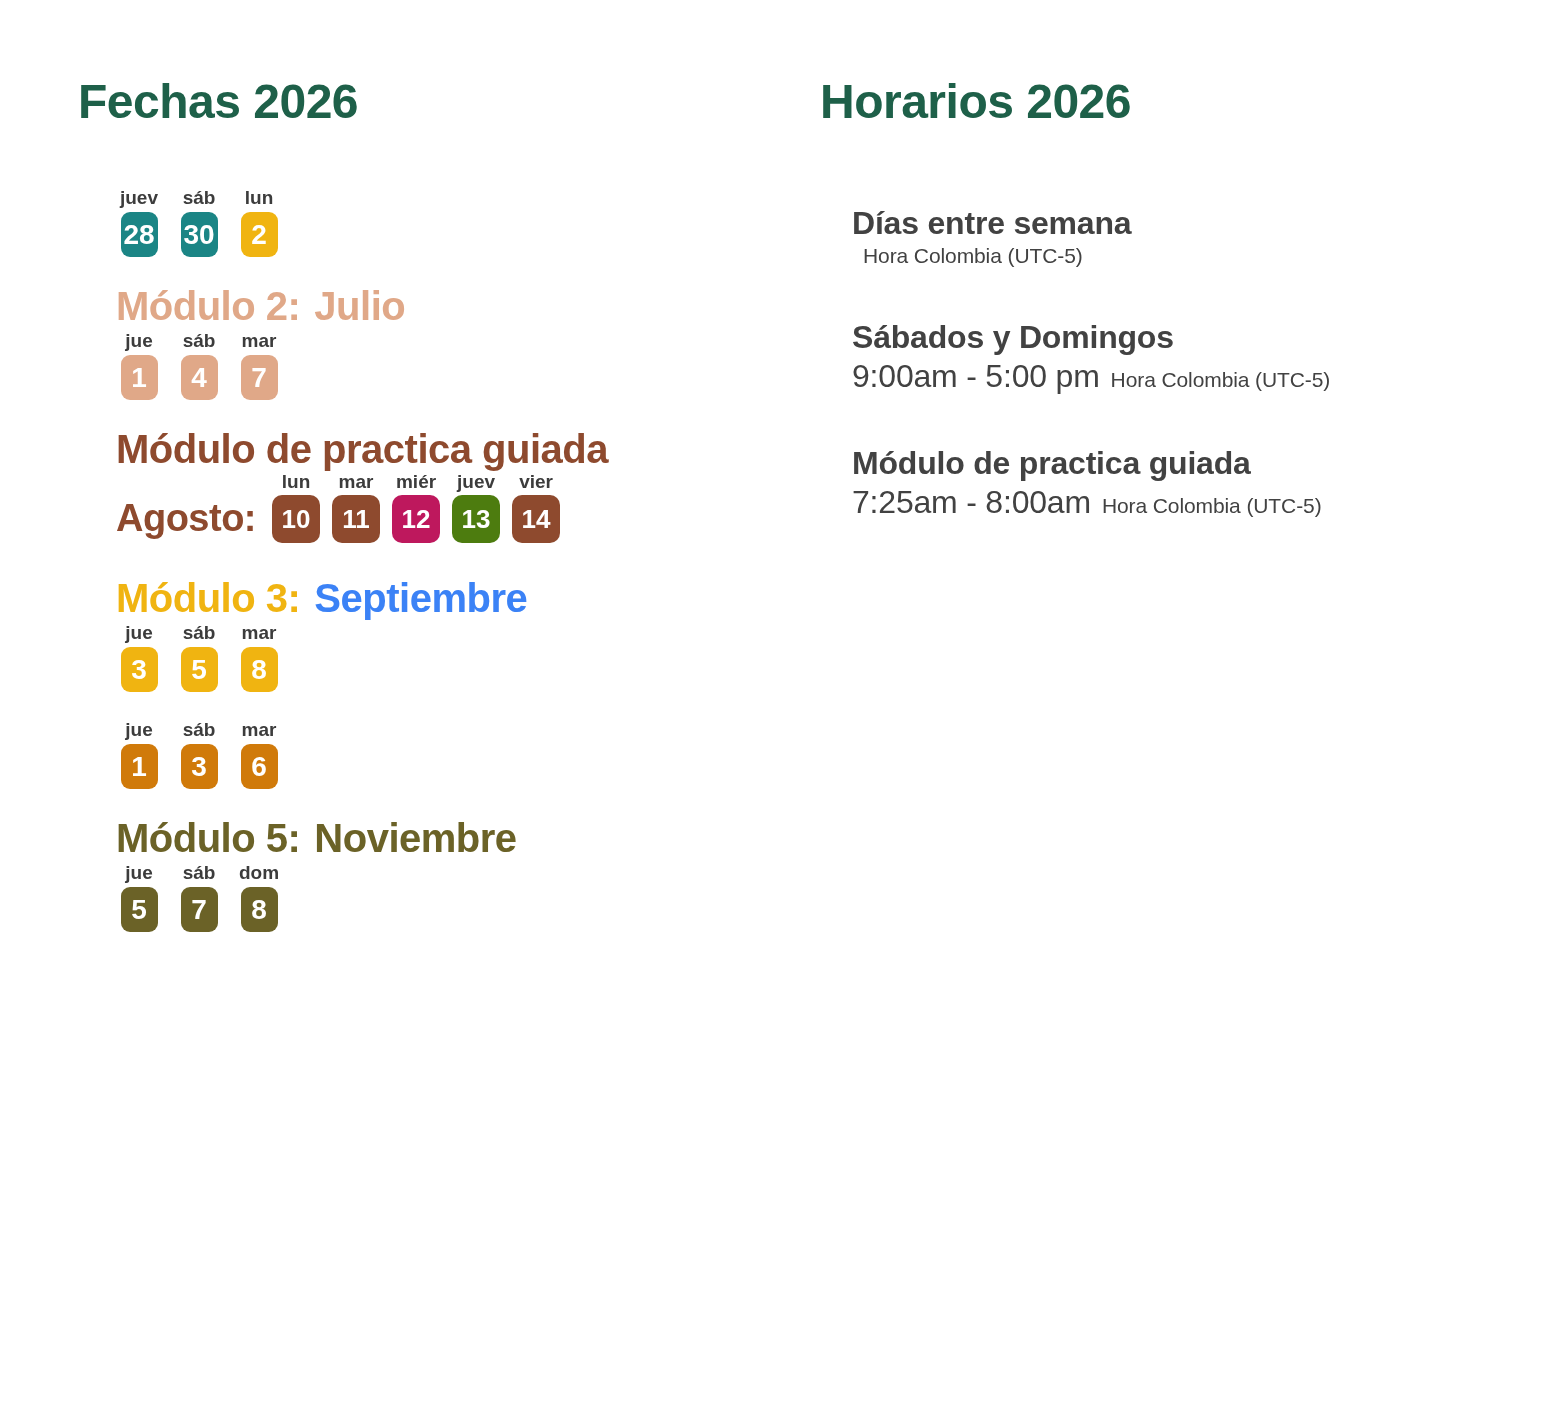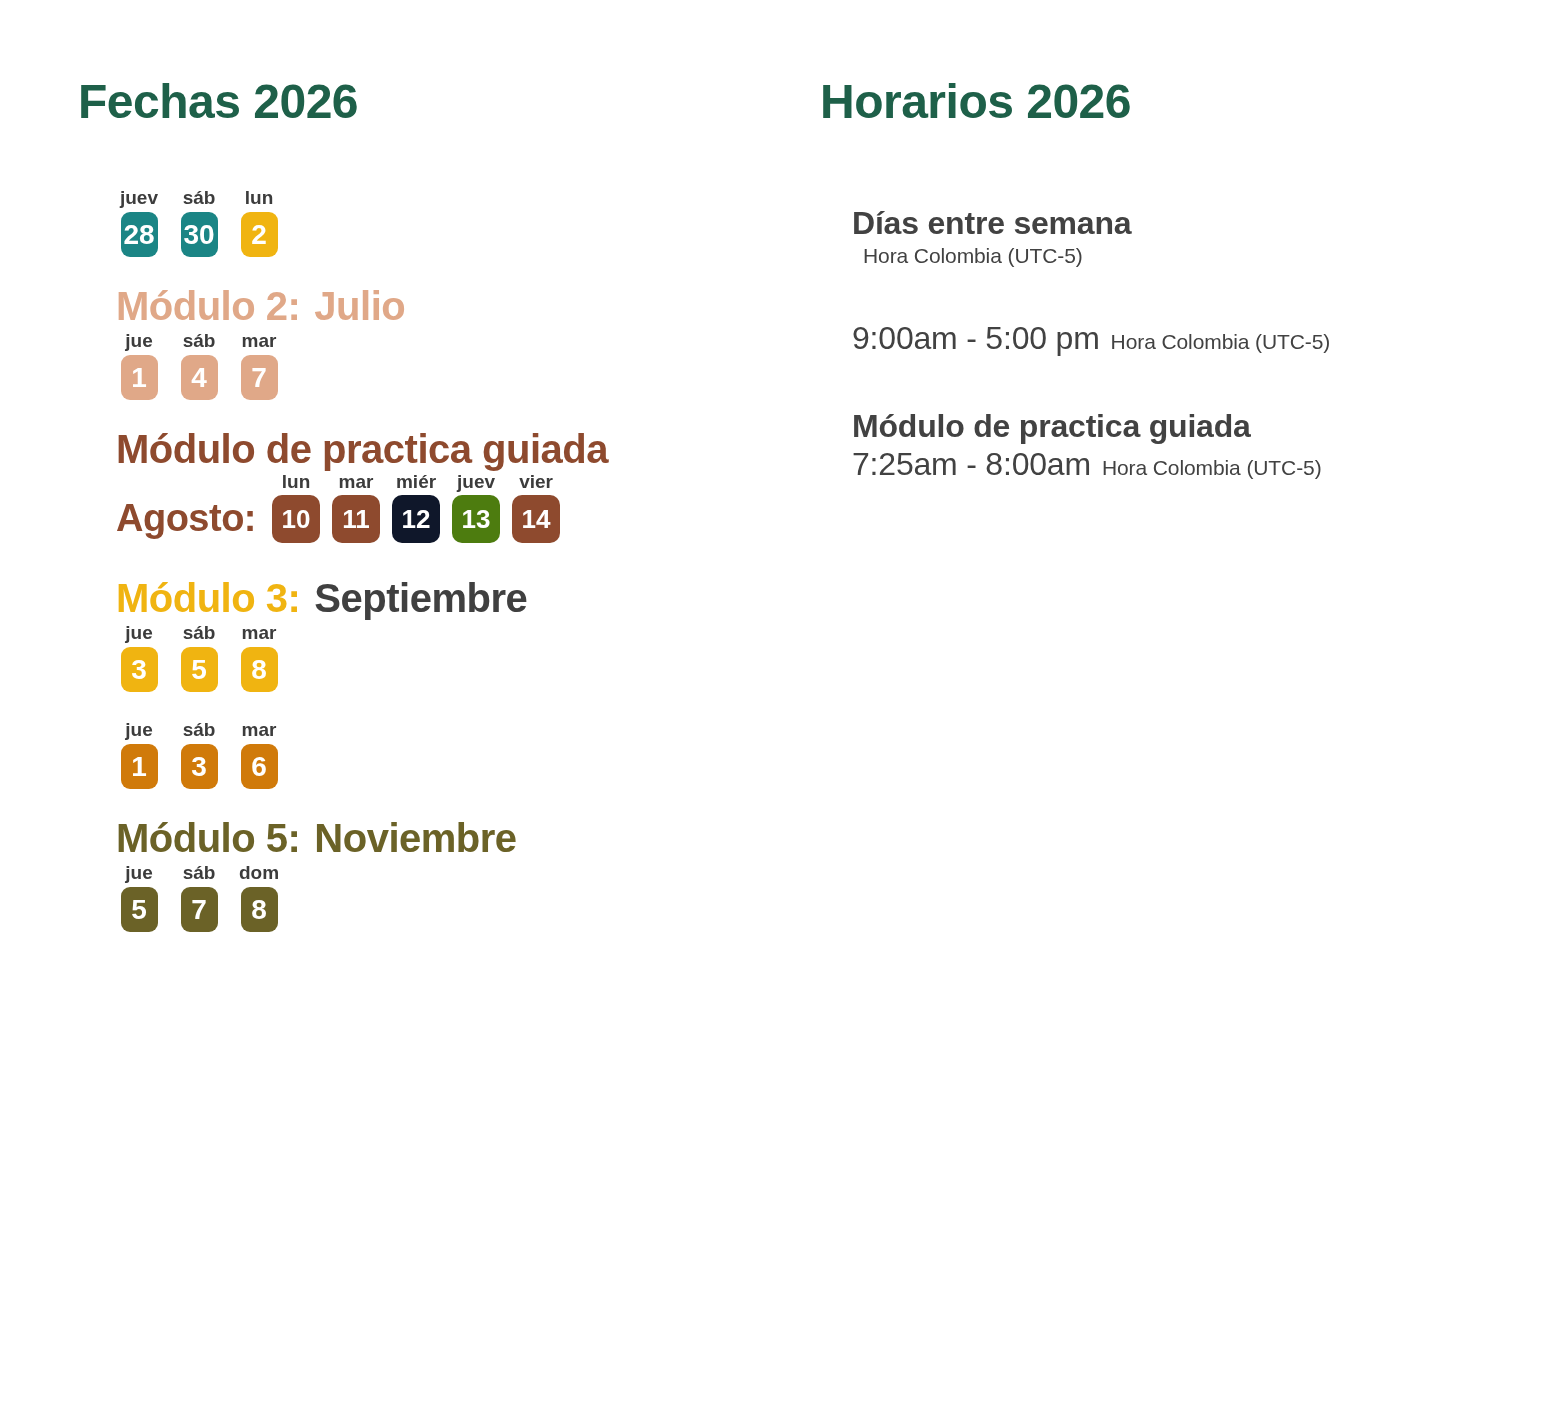--- a/index.html
+++ b/index.html
@@ -236,36 +236,36 @@
           <div class="agosto-day">
             <span class="day-name">lun</span>
             <span class="day-num" style="background-color: rgb(142, 74, 46);">10</span>
           </div>
           <div class="agosto-day">
             <span class="day-name">mar</span>
             <span class="day-num" style="background-color: rgb(142, 74, 46);">11</span>
           </div>
           <div class="agosto-day">
             <span class="day-name">miér</span>
-            <span class="day-num" style="background-color: #0f172a;">12</span>
+            <span class="day-num" style="background-color: #be185d;">12</span>
           </div>
           <div class="agosto-day">
             <span class="day-name">juev</span>
             <span class="day-num" style="background-color: #4d7c0f;">13</span>
           </div>
           <div class="agosto-day">
             <span class="day-name">vier</span>
             <span class="day-num" style="background-color: rgb(142, 74, 46);">14</span>
           </div>
         </div>
       </div>
 
       <div class="module">
         <div class="module-title">
-          <span class="mod-label" style="color: rgb(240, 180, 17); margin-top: 12px;">Módulo 3:</span><span class="mod-month" style="color: #404040;">Septiembre</span>
+          <span class="mod-label" style="color: rgb(240, 180, 17); margin-top: 12px;">Módulo 3:</span><span class="mod-month" style="color: #3b82f6;">Septiembre</span>
         </div>
         <div class="days">
           <div class="day">
             <span class="day-name">jue</span>
             <span class="day-num" style="background-color: rgb(240, 180, 17);">3</span>
           </div>
           <div class="day">
             <span class="day-name">sáb</span>
             <span class="day-num" style="background-color: rgb(240, 180, 17);">5</span>
           </div>
@@ -323,20 +323,21 @@
     <div class="schedules">
 
       <div class="schedule">
         <div class="schedule-label">Días entre semana</div>
         <div class="schedule-time-row">
           <span class="schedule-tz">Hora Colombia (UTC-5)</span>
         </div>
       </div>
 
       <div class="schedule">
+        <div class="schedule-label">Sábados y Domingos</div>
         <div class="schedule-time-row">
           <span class="schedule-time">9:00am - 5:00 pm</span>
           <span class="schedule-tz">Hora Colombia (UTC-5)</span>
         </div>
       </div>
 
       <div class="schedule">
         <div class="schedule-label">Módulo de practica guiada</div>
         <div class="schedule-time-row">
           <span class="schedule-time">7:25am - 8:00am</span>

